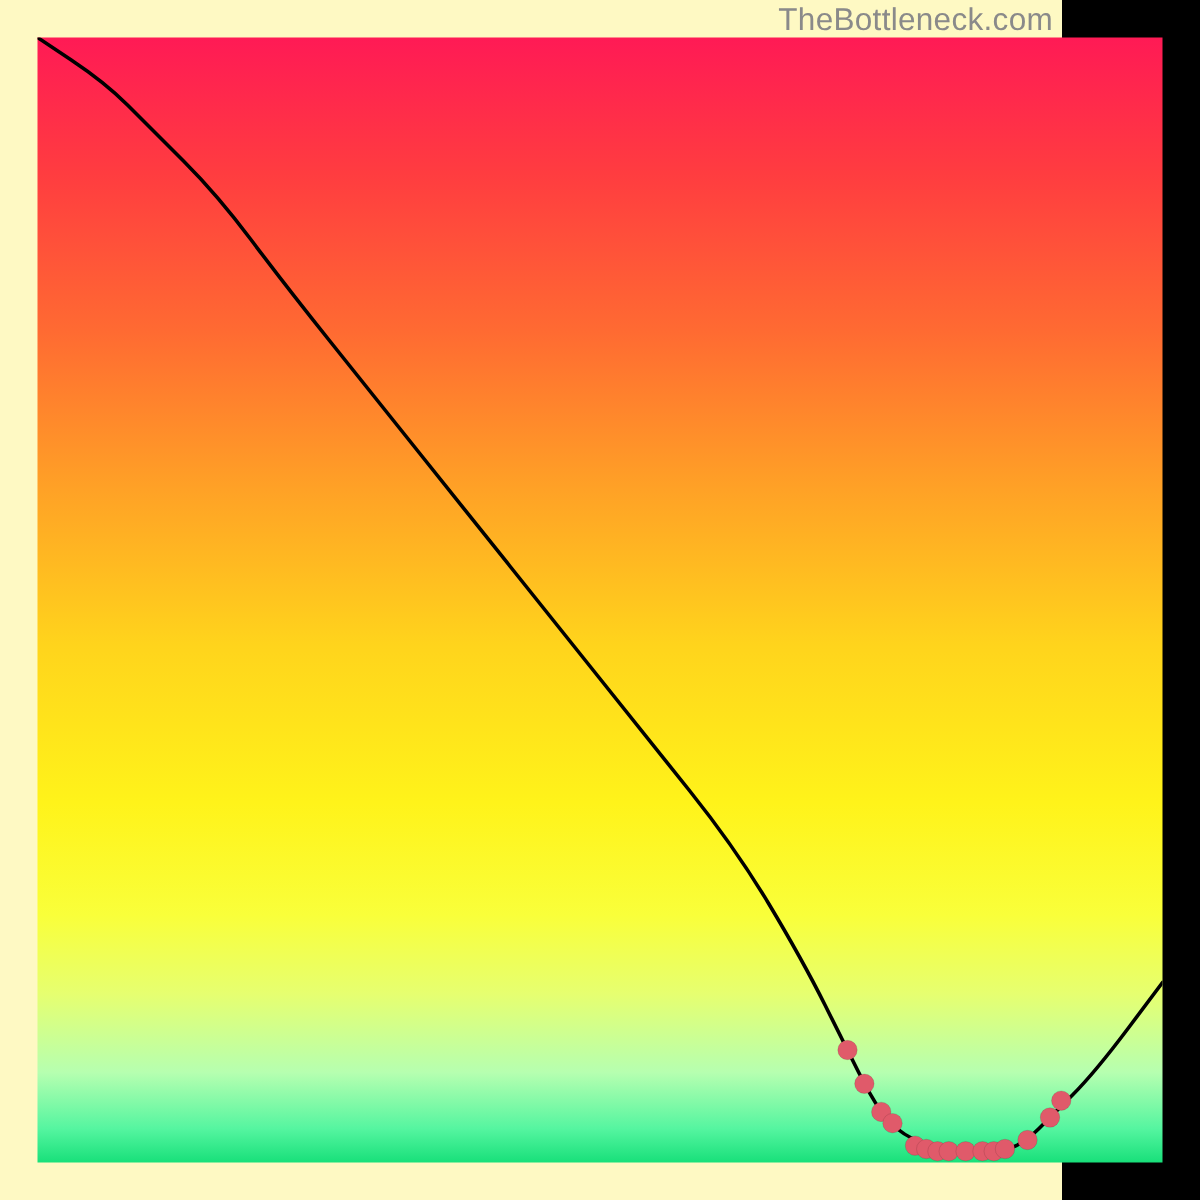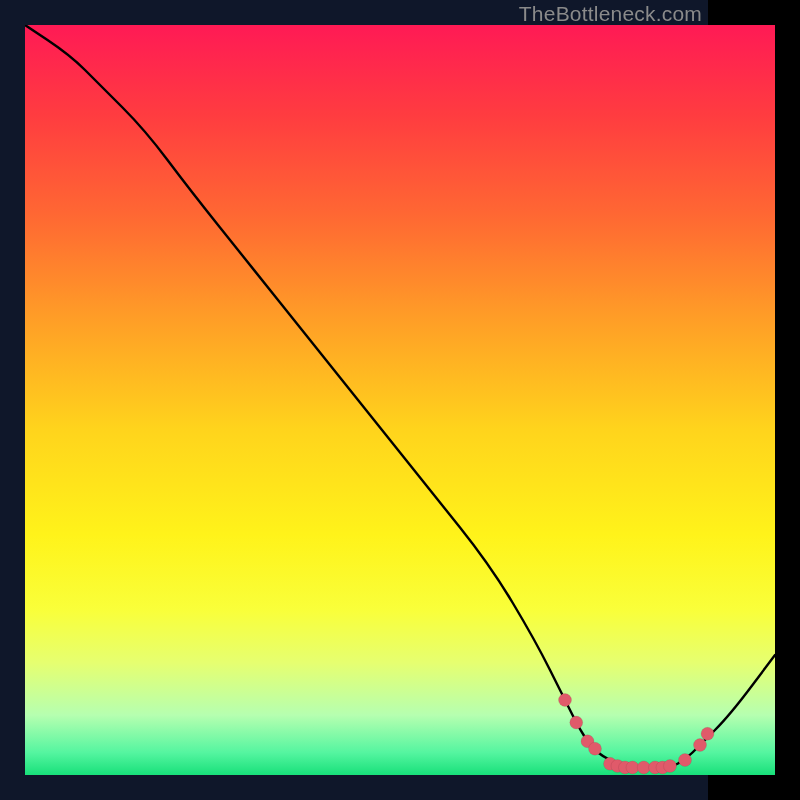--- a/index.html
+++ b/index.html
@@ -1,21 +1,21 @@
 <!DOCTYPE html>
 <html><head>
 <meta charset="utf-8">
 <style>
   * { margin: 0; padding: 0; box-sizing: border-box; }
   html, body { width: 800px; height: 800px; overflow: hidden; background: #000; }
   .wrap {
     position: relative;
     width: 708px;
     height: 800px;
-    background: #0f172a;
+    background: #fef9c3;
   }
   .plot {
     position: absolute;
     left: 25px;
     top: 25px;
     width: 750px;
     height: 750px;
     background: linear-gradient(to bottom,
       #ff1a55 0%,
       #ff3c40 12%,

